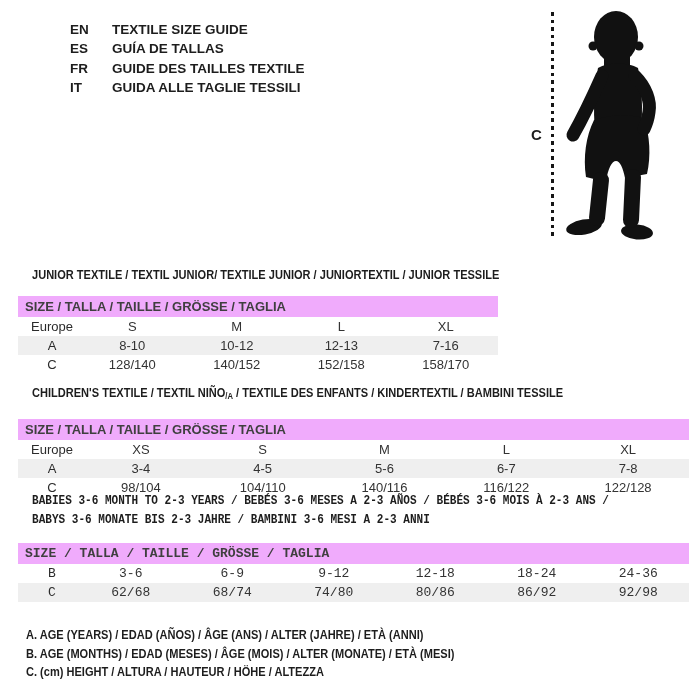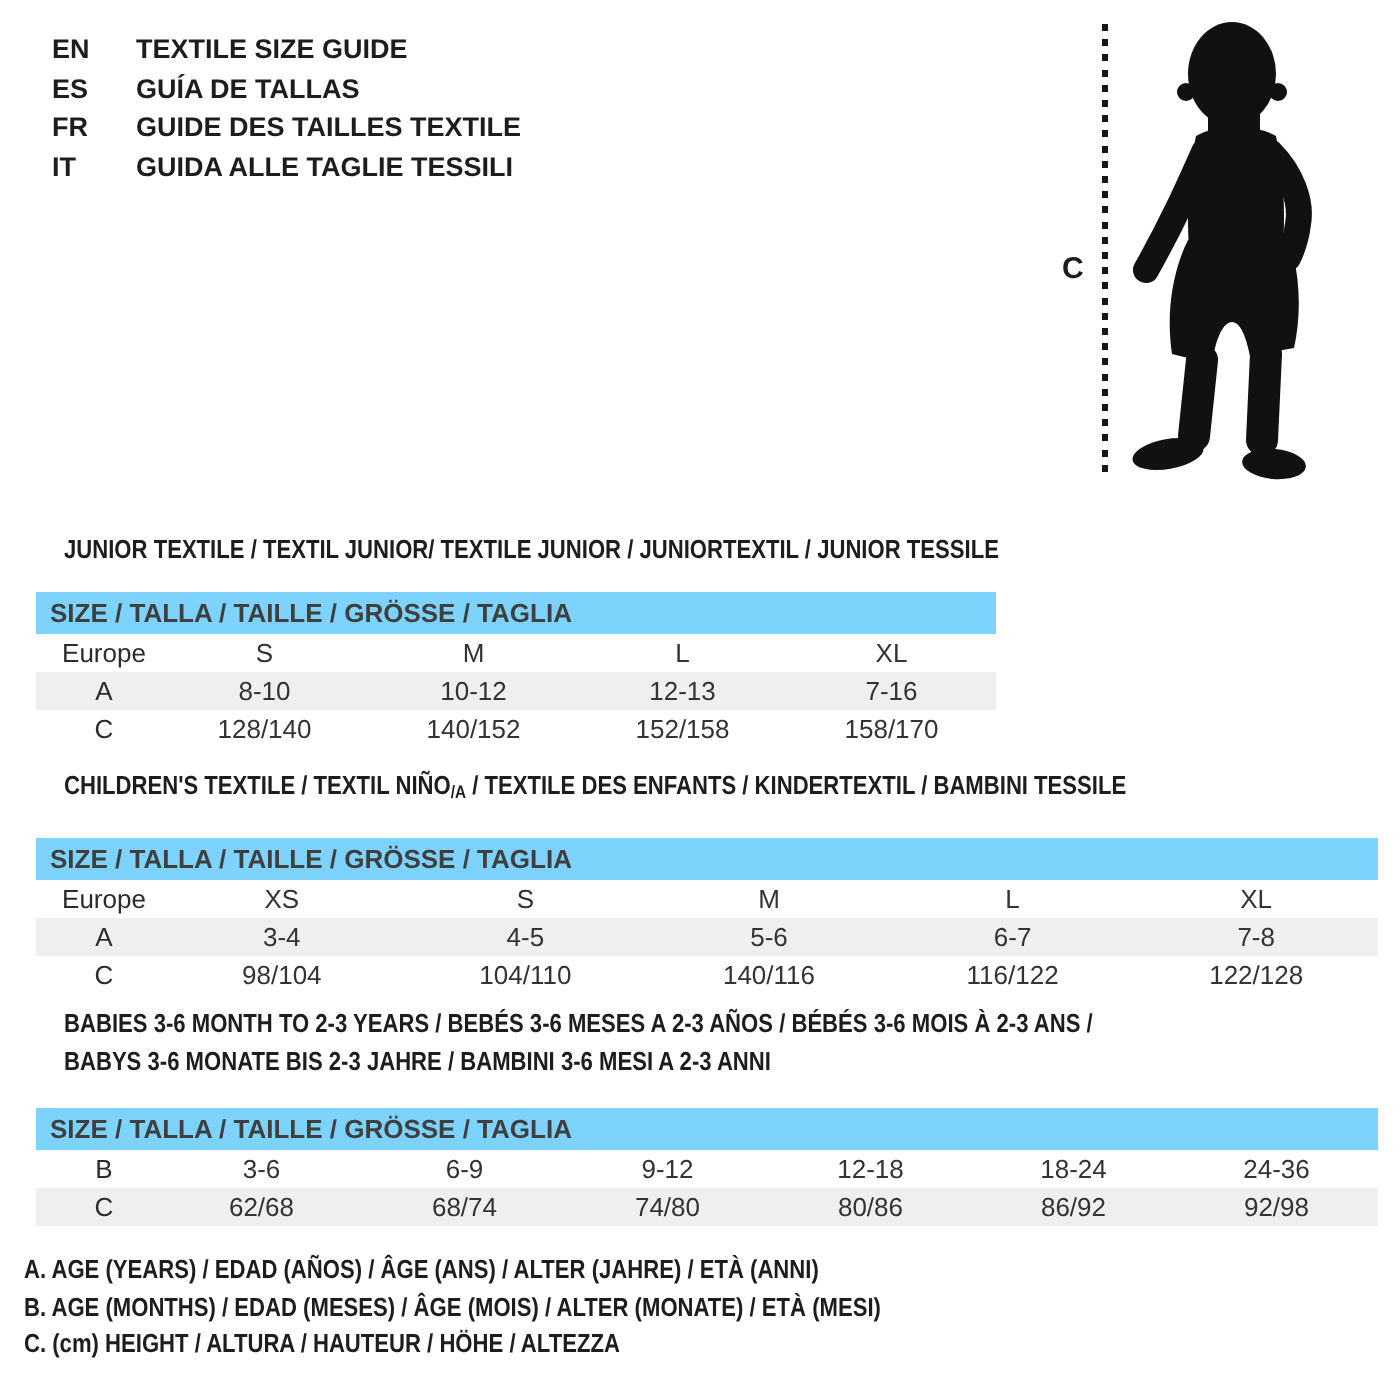--- a/index.html
+++ b/index.html
@@ -2,51 +2,51 @@
 <html><head>
 <meta charset="utf-8">
 <style>
   html,body{margin:0;padding:0;background:#ffffff;}
   #canvas{
     position:relative;width:700px;height:700px;background:#ffffff;
     font-family:"Liberation Sans",sans-serif;color:#1d1d1d;overflow:hidden;
   }
   
   .langs{position:absolute;left:26px;top:17px;}
-  .lang-row{display:flex;height:19.5px;align-items:flex-start;font-weight:700;font-size:13.5px;}
+  .lang-row{display:flex;height:19.5px;align-items:flex-end;font-weight:700;font-size:13.5px;margin-left:44px;}
   .lang-row .code{width:42px;flex:0 0 42px;}
   .lang-row .lab{white-space:nowrap;}
   
   .cmark{position:absolute;left:531px;top:126px;font-size:15px;font-weight:700;}
   .dashline{position:absolute;left:551px;top:12px;width:3px;height:228px;
     background:repeating-linear-gradient(to bottom,#161616 0 3.5px,transparent 3.5px 7.6px);}
   .toddler{position:absolute;left:556px;top:8px;}
   
   .cond{display:inline-block;transform:scaleX(0.85);transform-origin:0 50%;white-space:nowrap;}
   
   .sec{position:absolute;left:18px;}
   .sec h2{margin:14px;font-size:13px;line-height:14px;font-weight:700;color:#1d1d1d;white-space:nowrap;}
   #sec-junior{top:254px;width:480px;}
   #sec-junior table{margin-top:11px;}
   #sec-children{top:372px;width:671px;}
   #sec-children table{margin-top:16px;}
-  #sec-babies{top:489px;width:671px;}
+  #sec-babies{top:478px;width:671px;font-family:Liberation Mono, monospace;}
   #sec-babies .tline{height:18.5px;line-height:18.5px;}
   #sec-babies table{margin-top:9px;}
   .subA{font-size:9px;vertical-align:-2px;}
   
   table.size-table{border-collapse:collapse;table-layout:fixed;width:100%;font-size:13px;color:#333333;}
   table.size-table td{padding:0;height:19px;text-align:center;vertical-align:middle;font-weight:400;}
-  table.size-table tr.bar td{height:21px;background:#7dd3fc;text-align:left;padding-left:7px;
+  table.size-table tr.bar td{height:21px;background:#f0abfc;text-align:left;padding-left:7px;
     font-weight:700;font-size:13px;color:#3f3f3f;}
   table.size-table td.lbl{text-align:center;padding-left:6px;color:#2b2b2b;}
   table.size-table tr.shaded td{background:#efefef;}
   col.label{width:62px;}
   
-  .legend{position:absolute;left:12px;top:626px;}
+  .legend{position:absolute;left:26px;top:626px;}
   .legend .line{height:18.6px;line-height:18.6px;font-size:13px;font-weight:700;white-space:nowrap;}
 </style>
 </head>
 <body>
 
 <div id="canvas">
 
   <div class="langs">
     <div class="lang-row">
       <span class="code">EN</span>

